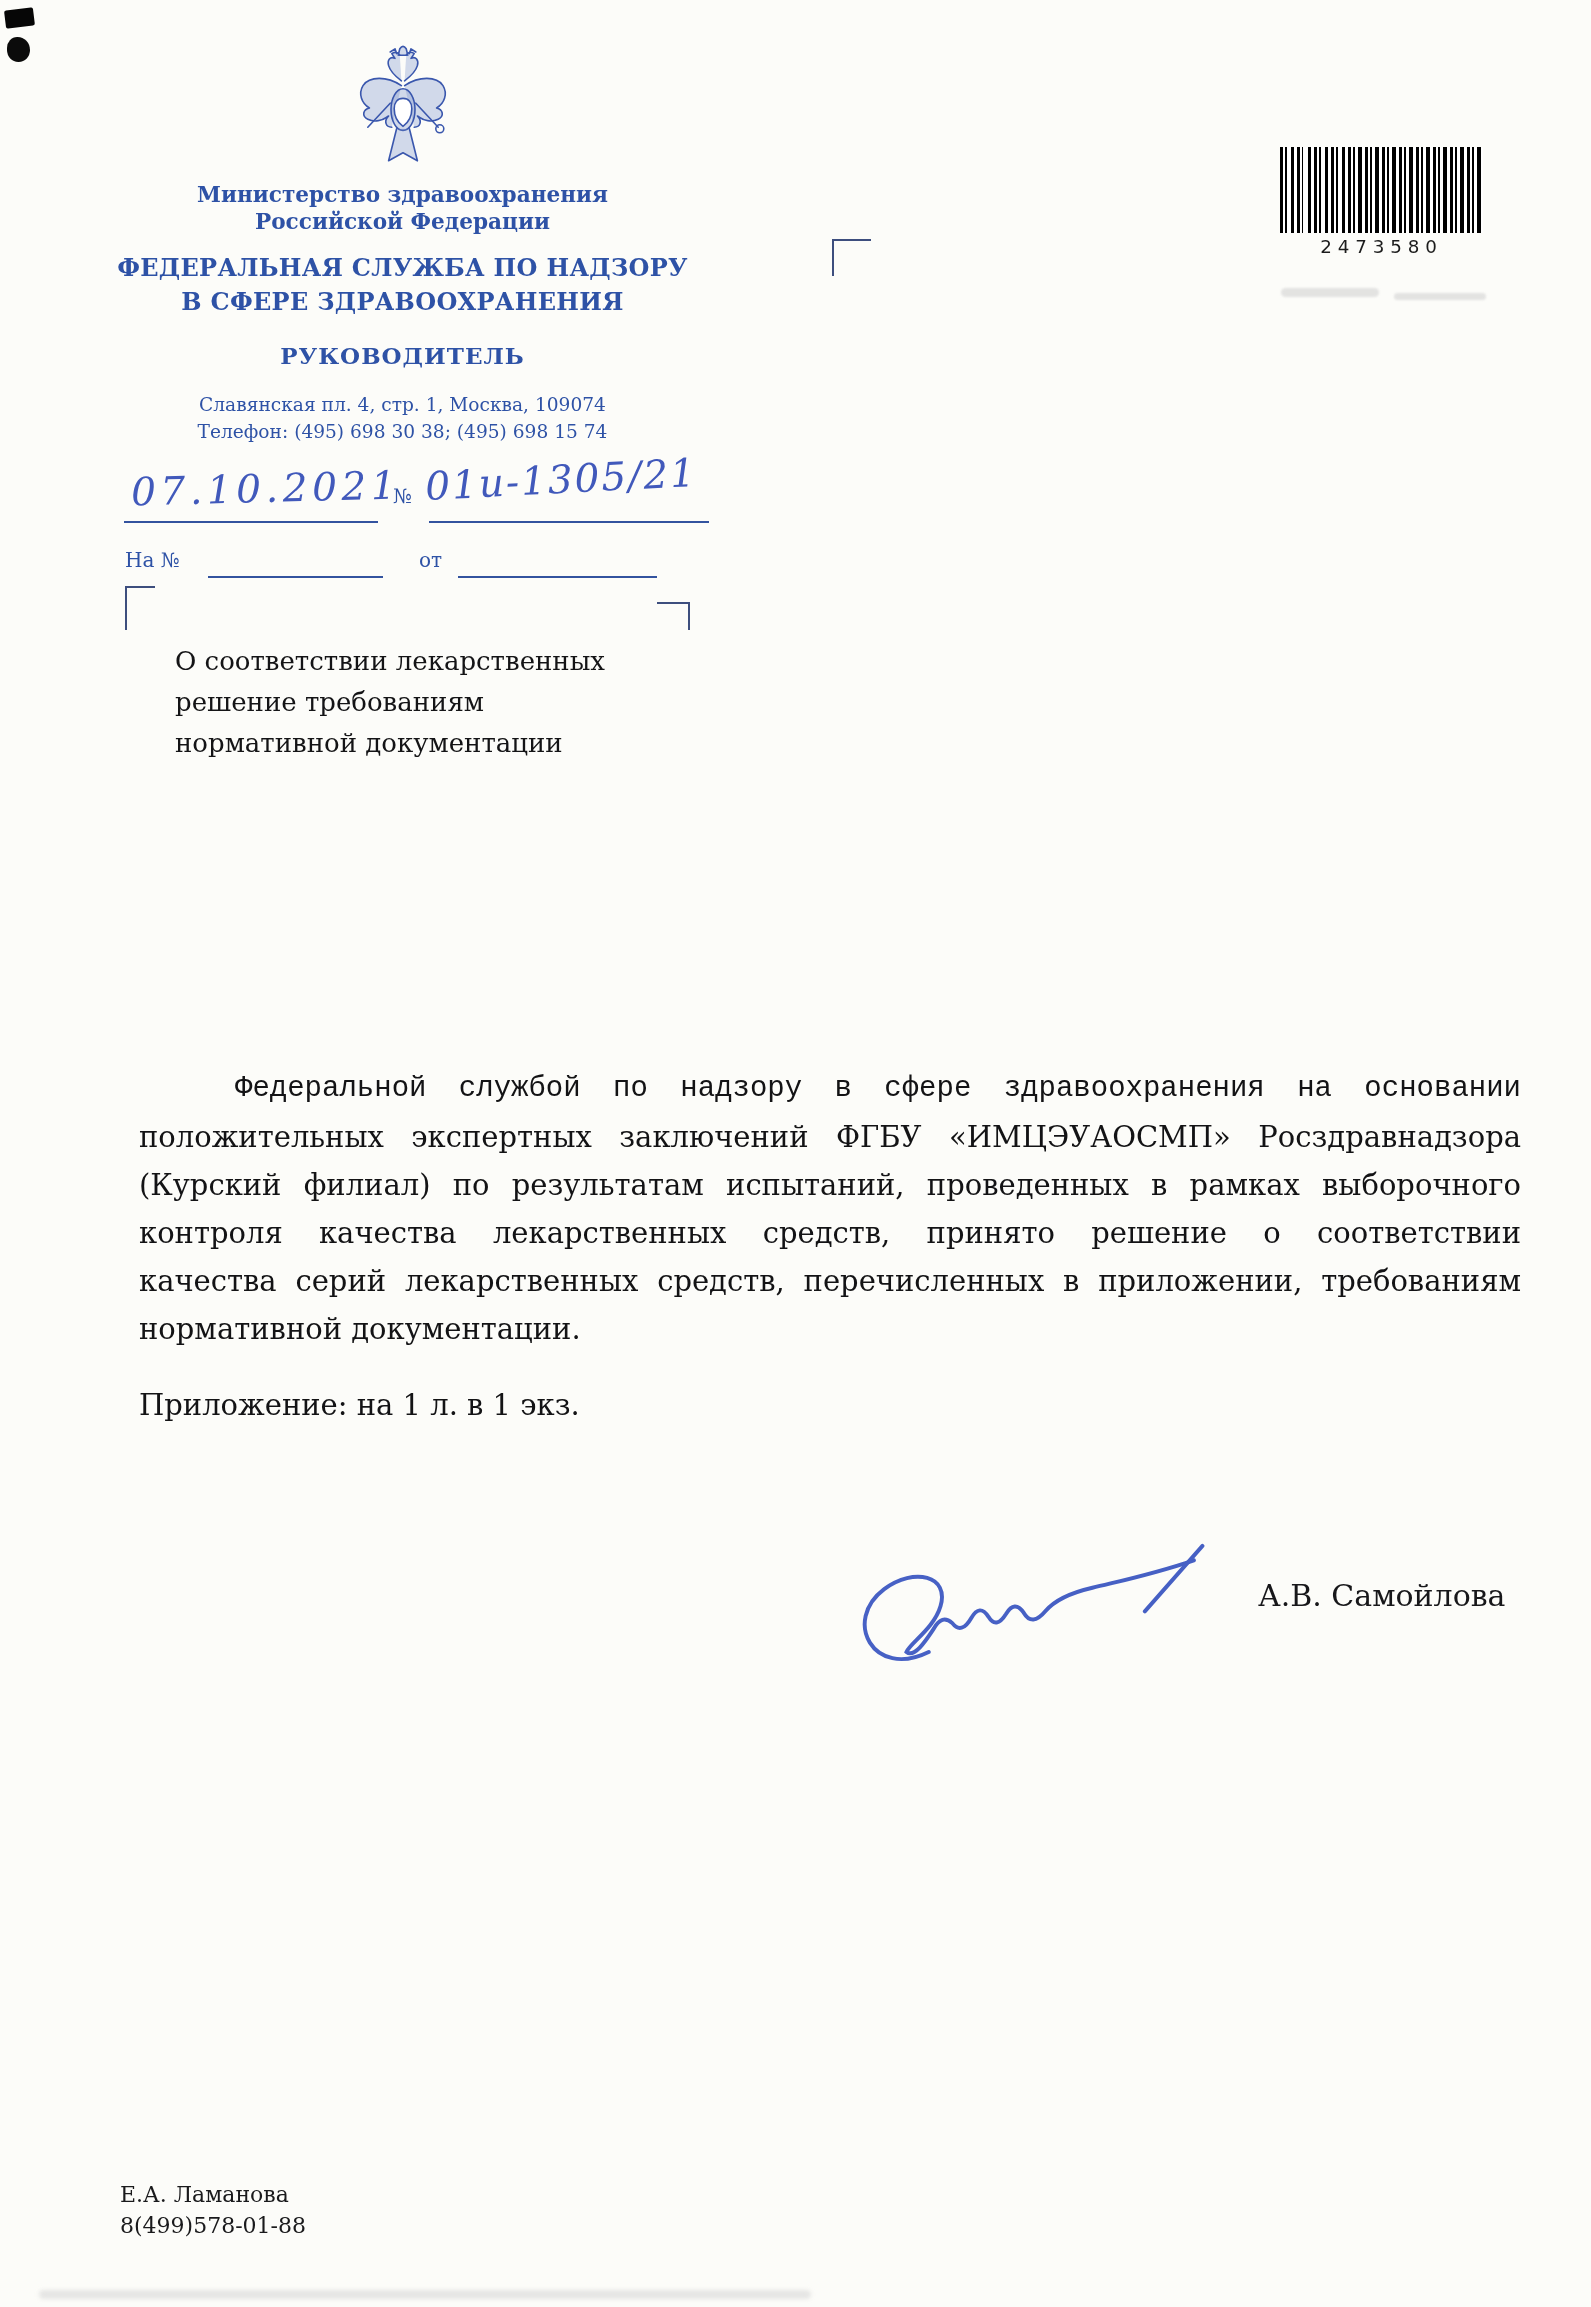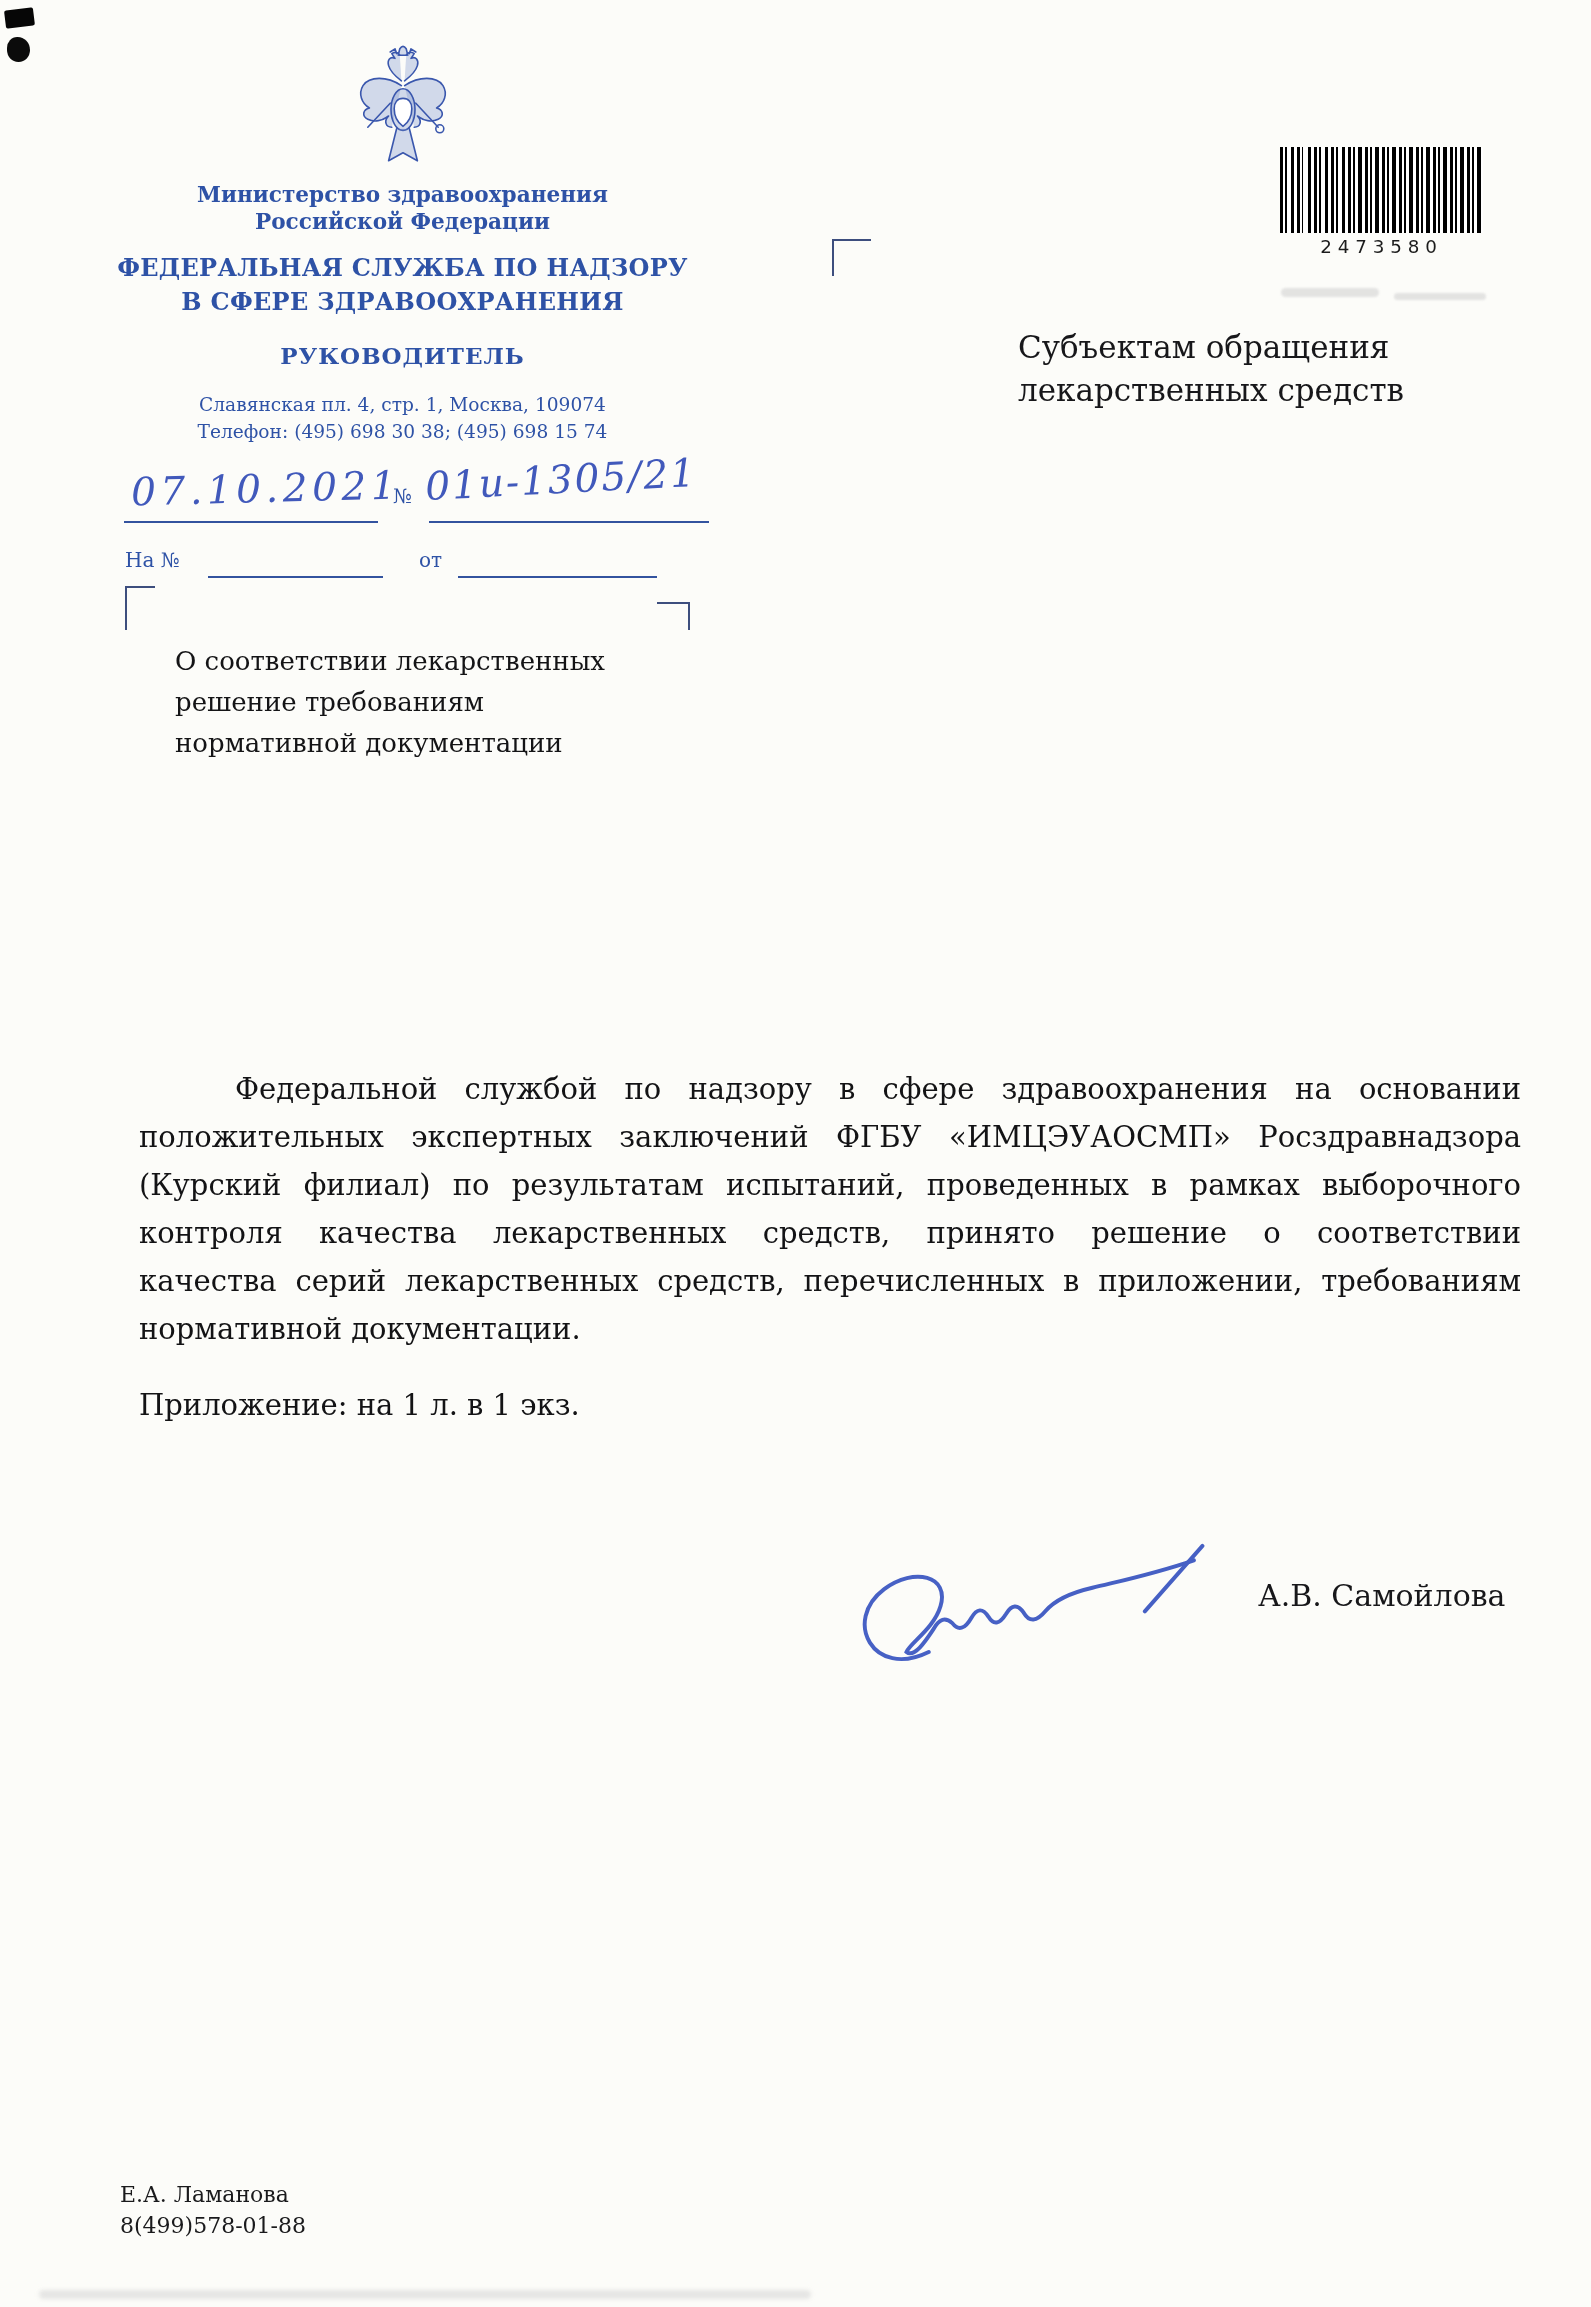--- a/index.html
+++ b/index.html
@@ -42,21 +42,21 @@
   
   .barcode{position:absolute;left:1280px;top:147px;width:203px;text-align:center;}
   .bars{height:86px;background:repeating-linear-gradient(90deg,#000 0 2.6px,#fff 2.6px 5.2px,#000 5.2px 6.5px,#fff 6.5px 10.5px,#000 10.5px 14.4px,#fff 14.4px 17px);}
   .barcode-number{margin-top:2.6px;font-size:18.3px;letter-spacing:5.9px;color:#1c1c1c;font-family:"DejaVu Sans","Liberation Sans",sans-serif;}
   
   .recipient{position:absolute;left:1018px;top:326px;font-size:31px;line-height:43px;color:#17171a;}
   .subject{position:absolute;left:175px;top:641px;font-size:26px;line-height:41px;color:#141416;}
   
   .bodytext{position:absolute;left:139px;top:1065px;width:1382px;font-size:29px;line-height:48px;color:#131315;}
   .jline{text-align:justify;text-align-last:justify;}
-  .first-line{text-indent:96px;}
+  .first-line{text-indent:96px;font-family:Liberation Mono, monospace;}
   .last-line{text-align:left;text-align-last:left;}
   .attachment{position:absolute;left:139px;top:1388px;font-size:29px;color:#131315;}
   
   .sig{position:absolute;left:837px;top:1483px;width:393px;height:203px;}
   .sig-name{position:absolute;left:1258px;top:1578px;font-size:30px;color:#17171a;white-space:nowrap;}
   .footer{position:absolute;left:120px;top:2179px;font-size:22px;line-height:31px;color:#1a1a1c;}
 </style>
 </head>
 <body>
 
@@ -113,24 +113,20 @@
 
   <div class="corner c-recipient"></div>
   <div class="corner c-subj-left"></div>
   <div class="corner c-subj-right"></div>
 
   <div class="barcode">
     <div class="bars"></div>
     <div class="barcode-number">2473580</div>
   </div>
 
-  <div class="recipient">
-    <div>Субъектам обращения</div>
-    <div>лекарственных средств</div>
-  </div>
 
   <div class="subject">
     <div>О соответствии лекарственных</div>
     <div>решение требованиям</div>
     <div>нормативной документации</div>
   </div>
 
   <div class="bodytext">
     <div class="jline first-line">Федеральной службой по надзору в сфере здравоохранения на основании</div>
     <div class="jline">положительных экспертных заключений ФГБУ «ИМЦЭУАОСМП» Росздравнадзора</div>

